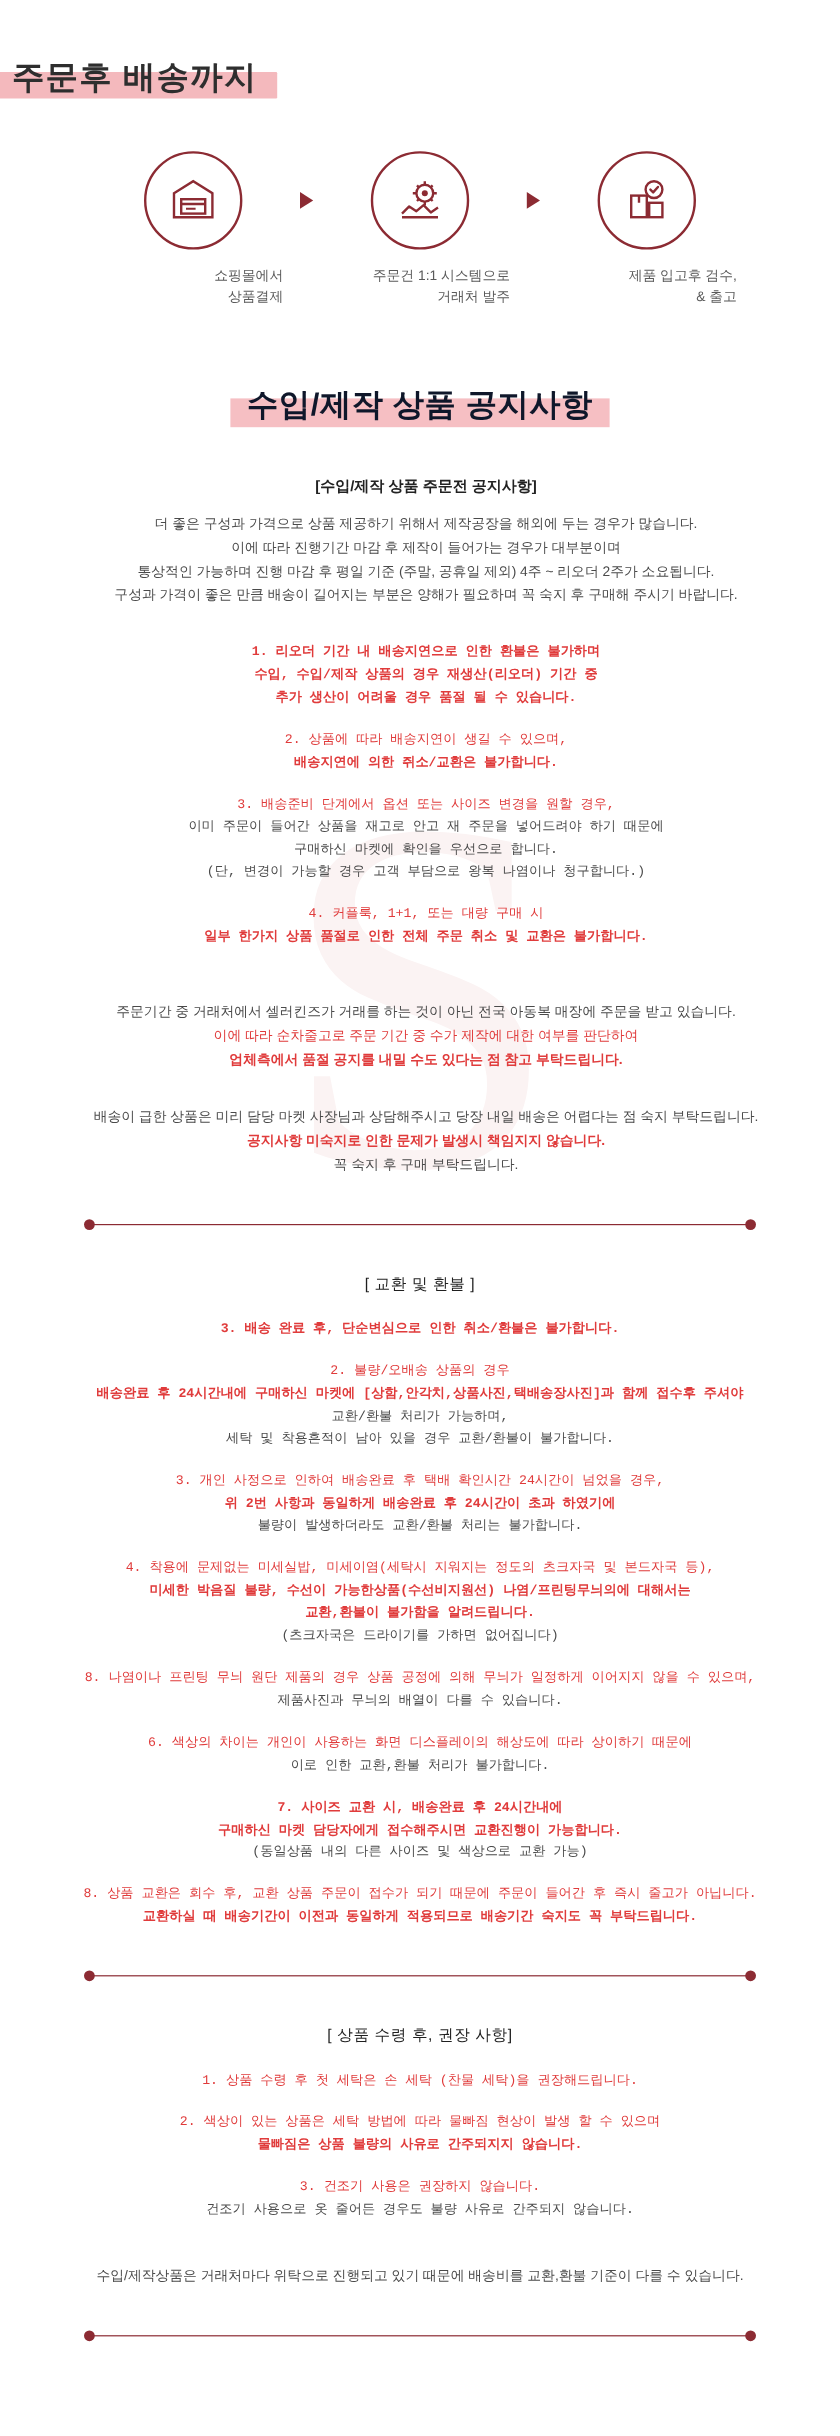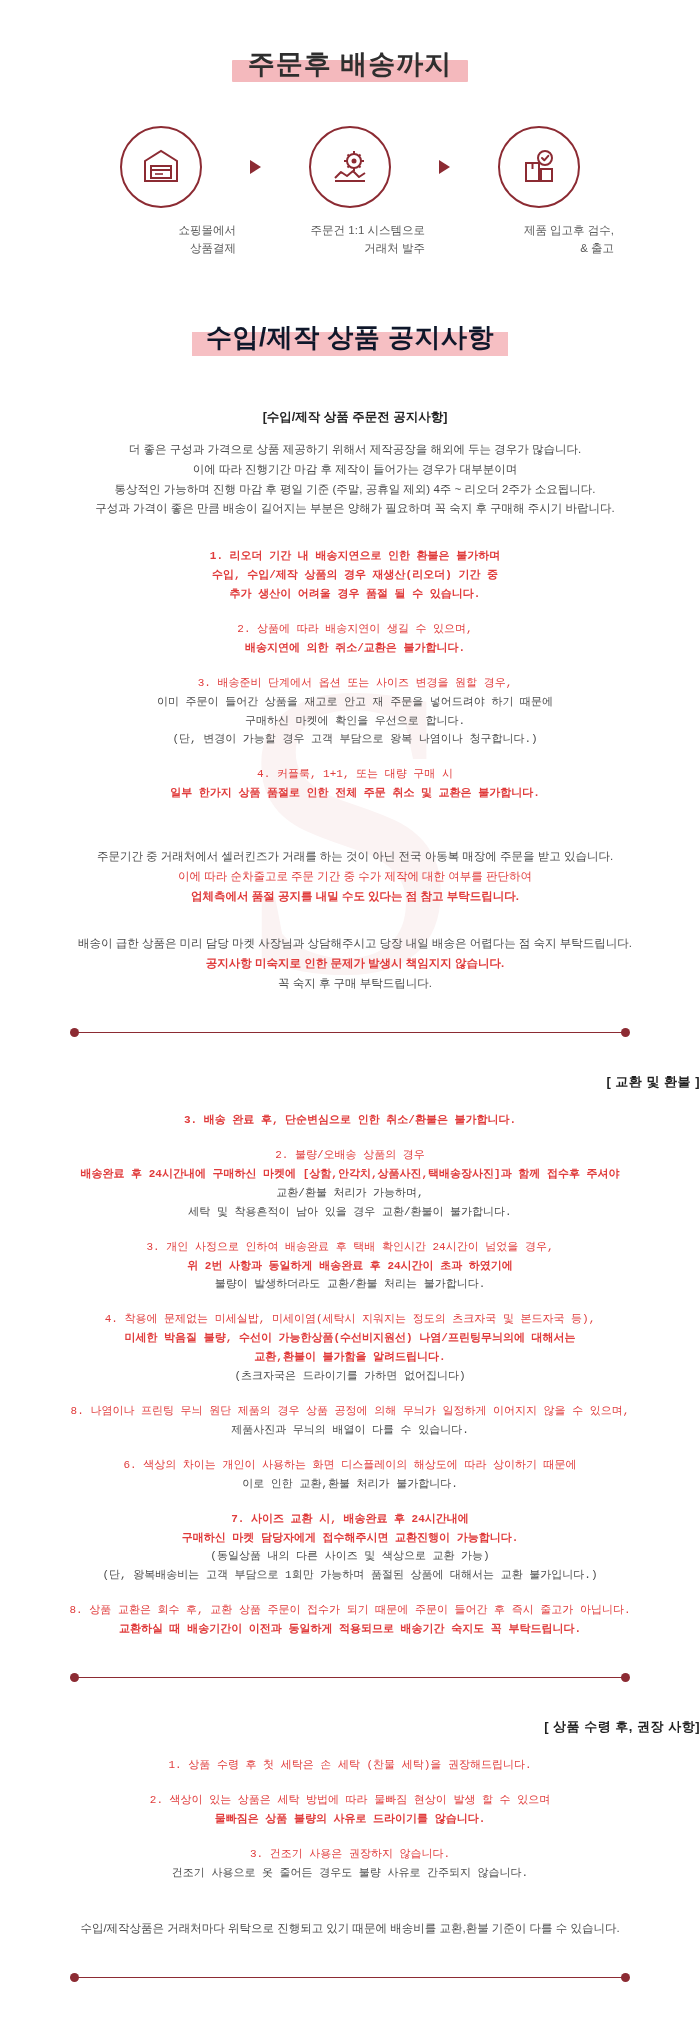--- a/index.html
+++ b/index.html
@@ -31,21 +31,21 @@
     color: #fbf3f3;
     line-height: 1;
     z-index: 0;
     user-select: none;
     pointer-events: none;
   }
   .content { position: relative; z-index: 2; }
 
   
   .top-banner {
-    text-align: center;
+    text-align: left;
     padding-top: 46px;
   }
   .top-banner .title-wrap {
     display: inline-block;
     position: relative;
   }
   .top-banner .hl {
     position: absolute;
     left: -6px; right: -6px;
     top: 14px;
@@ -130,21 +130,21 @@
     letter-spacing: 0.5px;
   }
 
   
   .block {
     text-align: center;
     line-height: 1.72;
     font-size: 11.5px;
     color: #4a4a4a;
   }
-  .block.t1 { margin-top: 52px; padding-left: 10px; }
+  .block.t1 { margin-top: 40px; padding-left: 10px; }
   .heading {
     font-weight: bold;
     color: #222;
     font-size: 12.5px;
     margin-bottom: 12px;
   }
   .p { margin: 0; }
   .gap-m { height: 20px; }
   .gap-l { height: 28px; }
   .red { color: #e03b3b; font-weight: bold; }
@@ -168,22 +168,22 @@
     position: absolute;
     top: 0;
     width: 9px; height: 9px;
     border-radius: 50%;
     background: #8c2b33;
   }
   .divider .dot.l { left: 0; }
   .divider .dot.r { right: 0; }
 
   .sub-heading {
-    text-align: right;
-    font-weight: bold;
+    text-align: center;
+    font-weight: normal;
     font-size: 13px;
     color: #1f1f1f;
     letter-spacing: 0.5px;
     margin-bottom: 18px;
   }
   .item {
     text-align: center;
     font-size: 11px;
     line-height: 1.72;
     margin-bottom: 16px;
@@ -364,21 +364,20 @@
 
       <div class="item">
         <p class="p red-n">6. 색상의 차이는 개인이 사용하는 화면 디스플레이의 해상도에 따라 상이하기 때문에</p>
         <p class="p">이로 인한 교환,환불 처리가 불가합니다.</p>
       </div>
 
       <div class="item">
         <p class="p red">7. 사이즈 교환 시, 배송완료 후 24시간내에</p>
         <p class="p red">구매하신 마켓 담당자에게 접수해주시면 교환진행이 가능합니다.</p>
         <p class="p">(동일상품 내의 다른 사이즈 및 색상으로 교환 가능)</p>
-        <p class="p">(단, 왕복배송비는 고객 부담으로 1회만 가능하며 품절된 상품에 대해서는 교환 불가입니다.)</p>
       </div>
 
       <div class="item">
         <p class="p red-n">8. 상품 교환은 회수 후, 교환 상품 주문이 접수가 되기 때문에 주문이 들어간 후 즉시 줄고가 아닙니다.</p>
         <p class="p red">교환하실 때 배송기간이 이전과 동일하게 적용되므로 배송기간 숙지도 꼭 부탁드립니다.</p>
       </div>
     </div>
 
     <div class="divider">
       <div class="dot l"></div>
@@ -388,21 +387,21 @@
 
     <div class="block">
       <div class="sub-heading">[ 상품 수령 후, 권장 사항]</div>
 
       <div class="item">
         <p class="p red-n">1. 상품 수령 후 첫 세탁은 손 세탁 (찬물 세탁)을 권장해드립니다.</p>
       </div>
 
       <div class="item">
         <p class="p red-n">2. 색상이 있는 상품은 세탁 방법에 따라 물빠짐 현상이 발생 할 수 있으며</p>
-        <p class="p red">물빠짐은 상품 불량의 사유로 드라이기를 않습니다.</p>
+        <p class="p red">물빠짐은 상품 불량의 사유로 간주되지지 않습니다.</p>
       </div>
 
       <div class="item">
         <p class="p red-n">3. 건조기 사용은 권장하지 않습니다.</p>
         <p class="p">건조기 사용으로 옷 줄어든 경우도 불량 사유로 간주되지 않습니다.</p>
       </div>
 
       <div class="gap-m"></div>
 
       <p class="p">수입/제작상품은 거래처마다 위탁으로 진행되고 있기 때문에 배송비를 교환,환불 기준이 다를 수 있습니다.</p>

